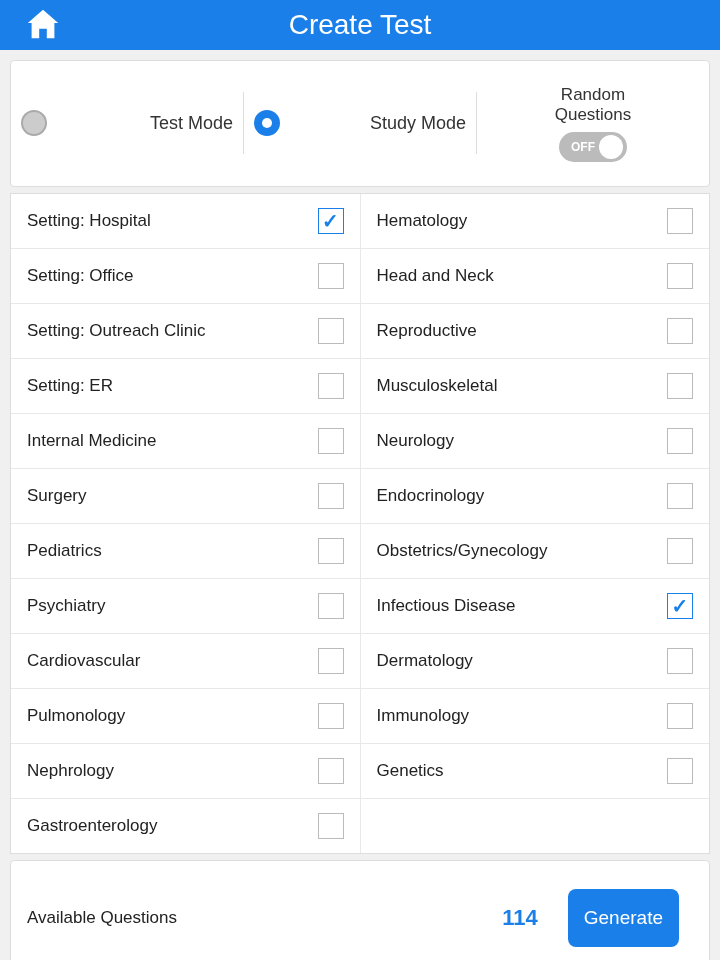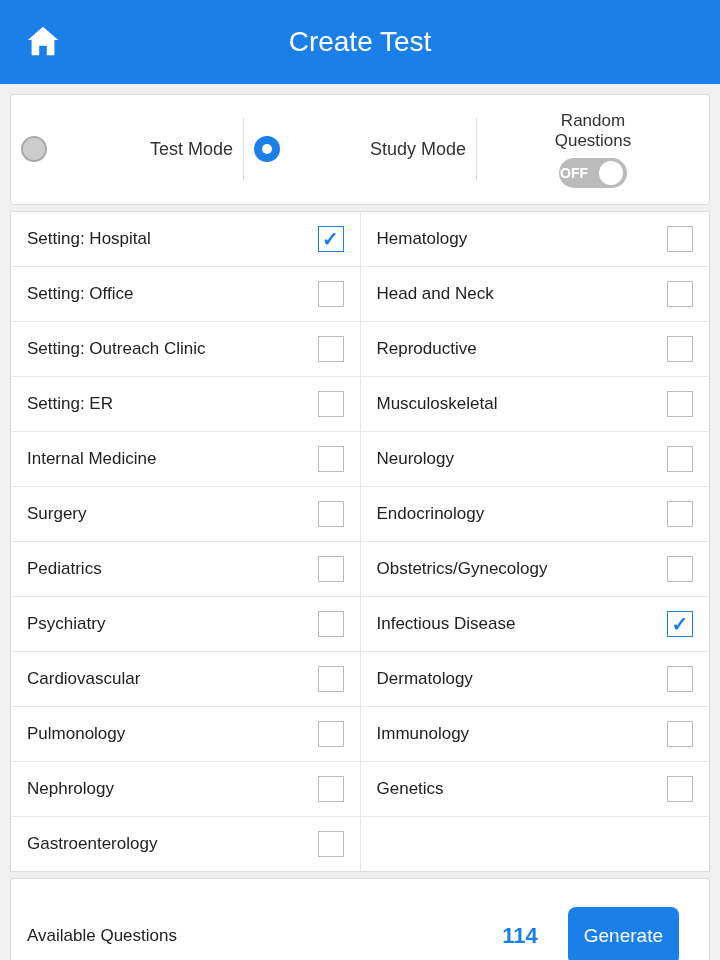--- a/index.html
+++ b/index.html
@@ -1,21 +1,21 @@
 <!DOCTYPE html>
 <html><head>
   <meta charset="utf-8">
   <style>
     * { box-sizing: border-box; margin: 0; padding: 0; }
     body { font-family: -apple-system, 'Helvetica Neue', Arial, sans-serif; background: #f0f0f0; width: 720px; min-height: 960px; }
 
     
     .header {
       background: #1a7fe8;
-      height: 84px;
+      height: 50px;
       display: flex;
       align-items: center;
       justify-content: center;
       position: relative;
     }
     .header-title {
       color: white;
       font-size: 28px;
       font-weight: 500;
     }
@@ -72,21 +72,21 @@
     .mode-label {
       font-size: 18px;
       color: #333;
     }
     .random-option {
       flex: 1;
       display: flex;
       flex-direction: column;
       align-items: center;
       justify-content: flex-start;
-      padding: 16px 10px;
+      padding: 24px 10px;
       gap: 6px;
     }
     .random-label { font-size: 17px; color: #333; text-align: center; line-height: 1.2; }
     .toggle {
       width: 68px;
       height: 30px;
       background: #bbb;
       border-radius: 15px;
       display: flex;
       align-items: center;
@@ -96,22 +96,22 @@
     .toggle-knob {
       width: 24px;
       height: 24px;
       background: white;
       border-radius: 50%;
       position: absolute;
       right: 4px;
     }
     .toggle-text {
       position: absolute;
-      left: 1px;
-      font-size: 14px;
+      left: 12px;
+      font-size: 12px;
       color: white;
       font-weight: bold;
     }
 
     
     .checklist {
       background: white;
       border: 1px solid #ddd;
       margin: 6px 10px 0 10px;
       border-radius: 0;

